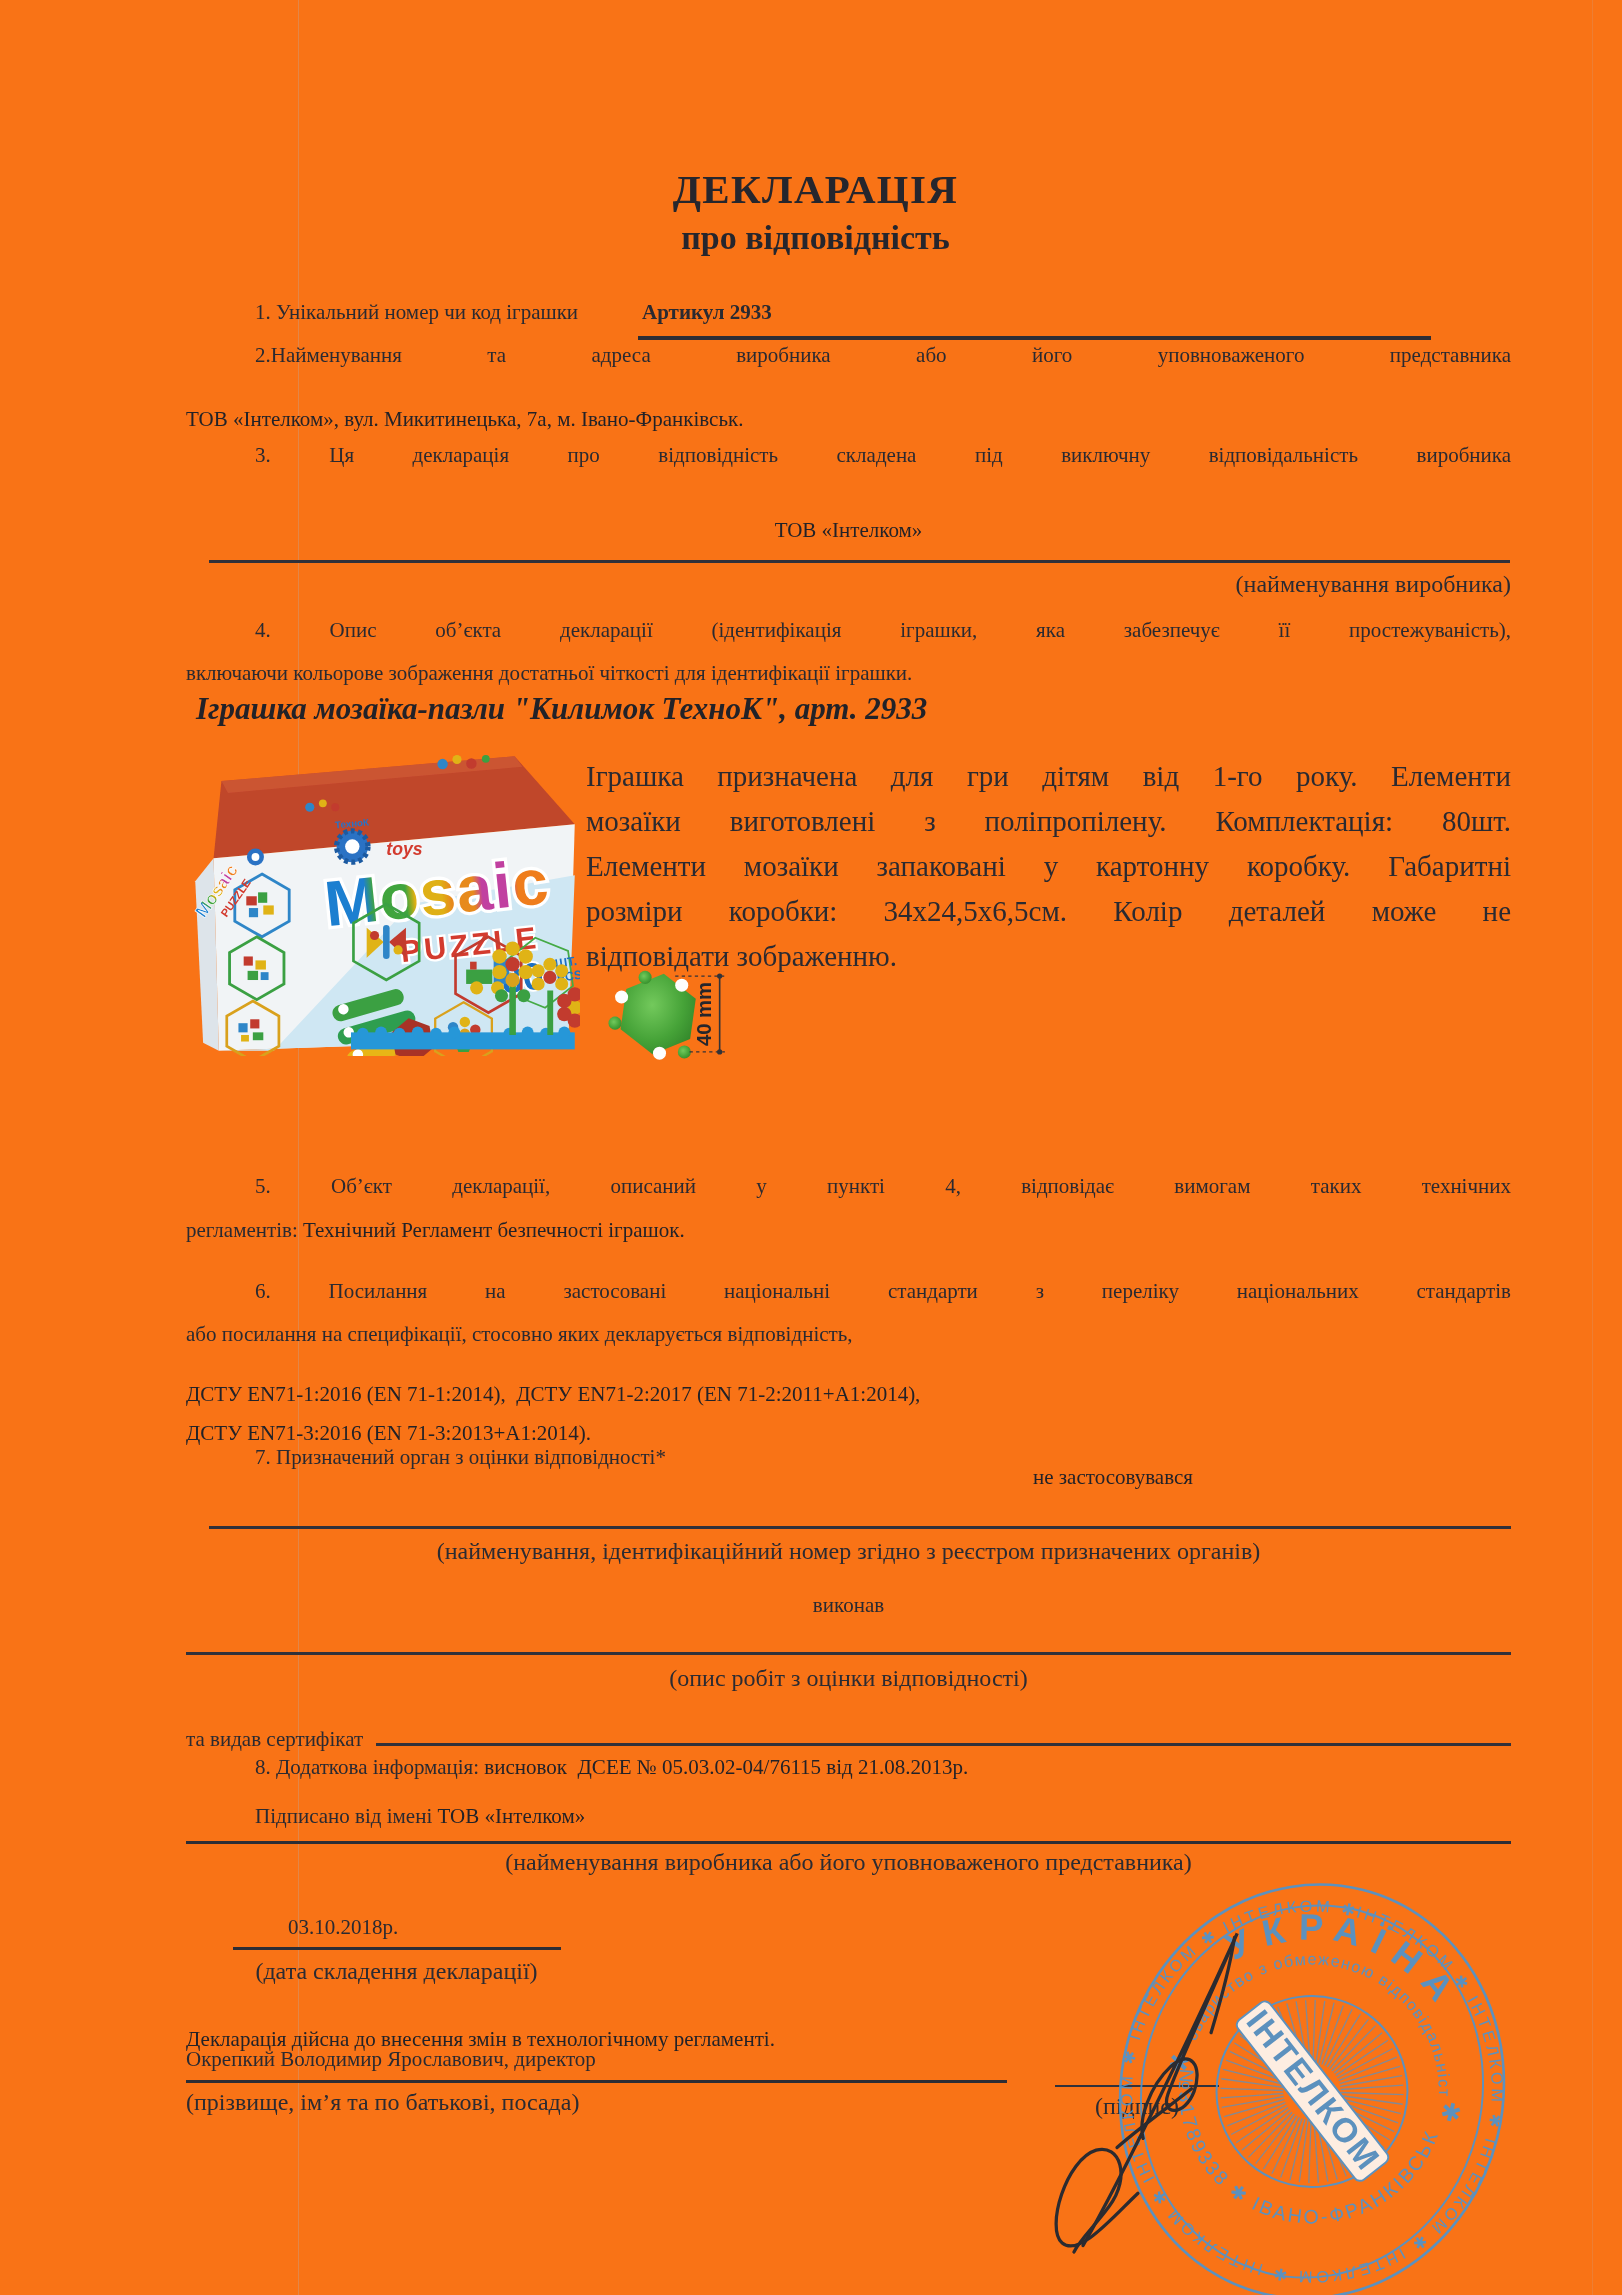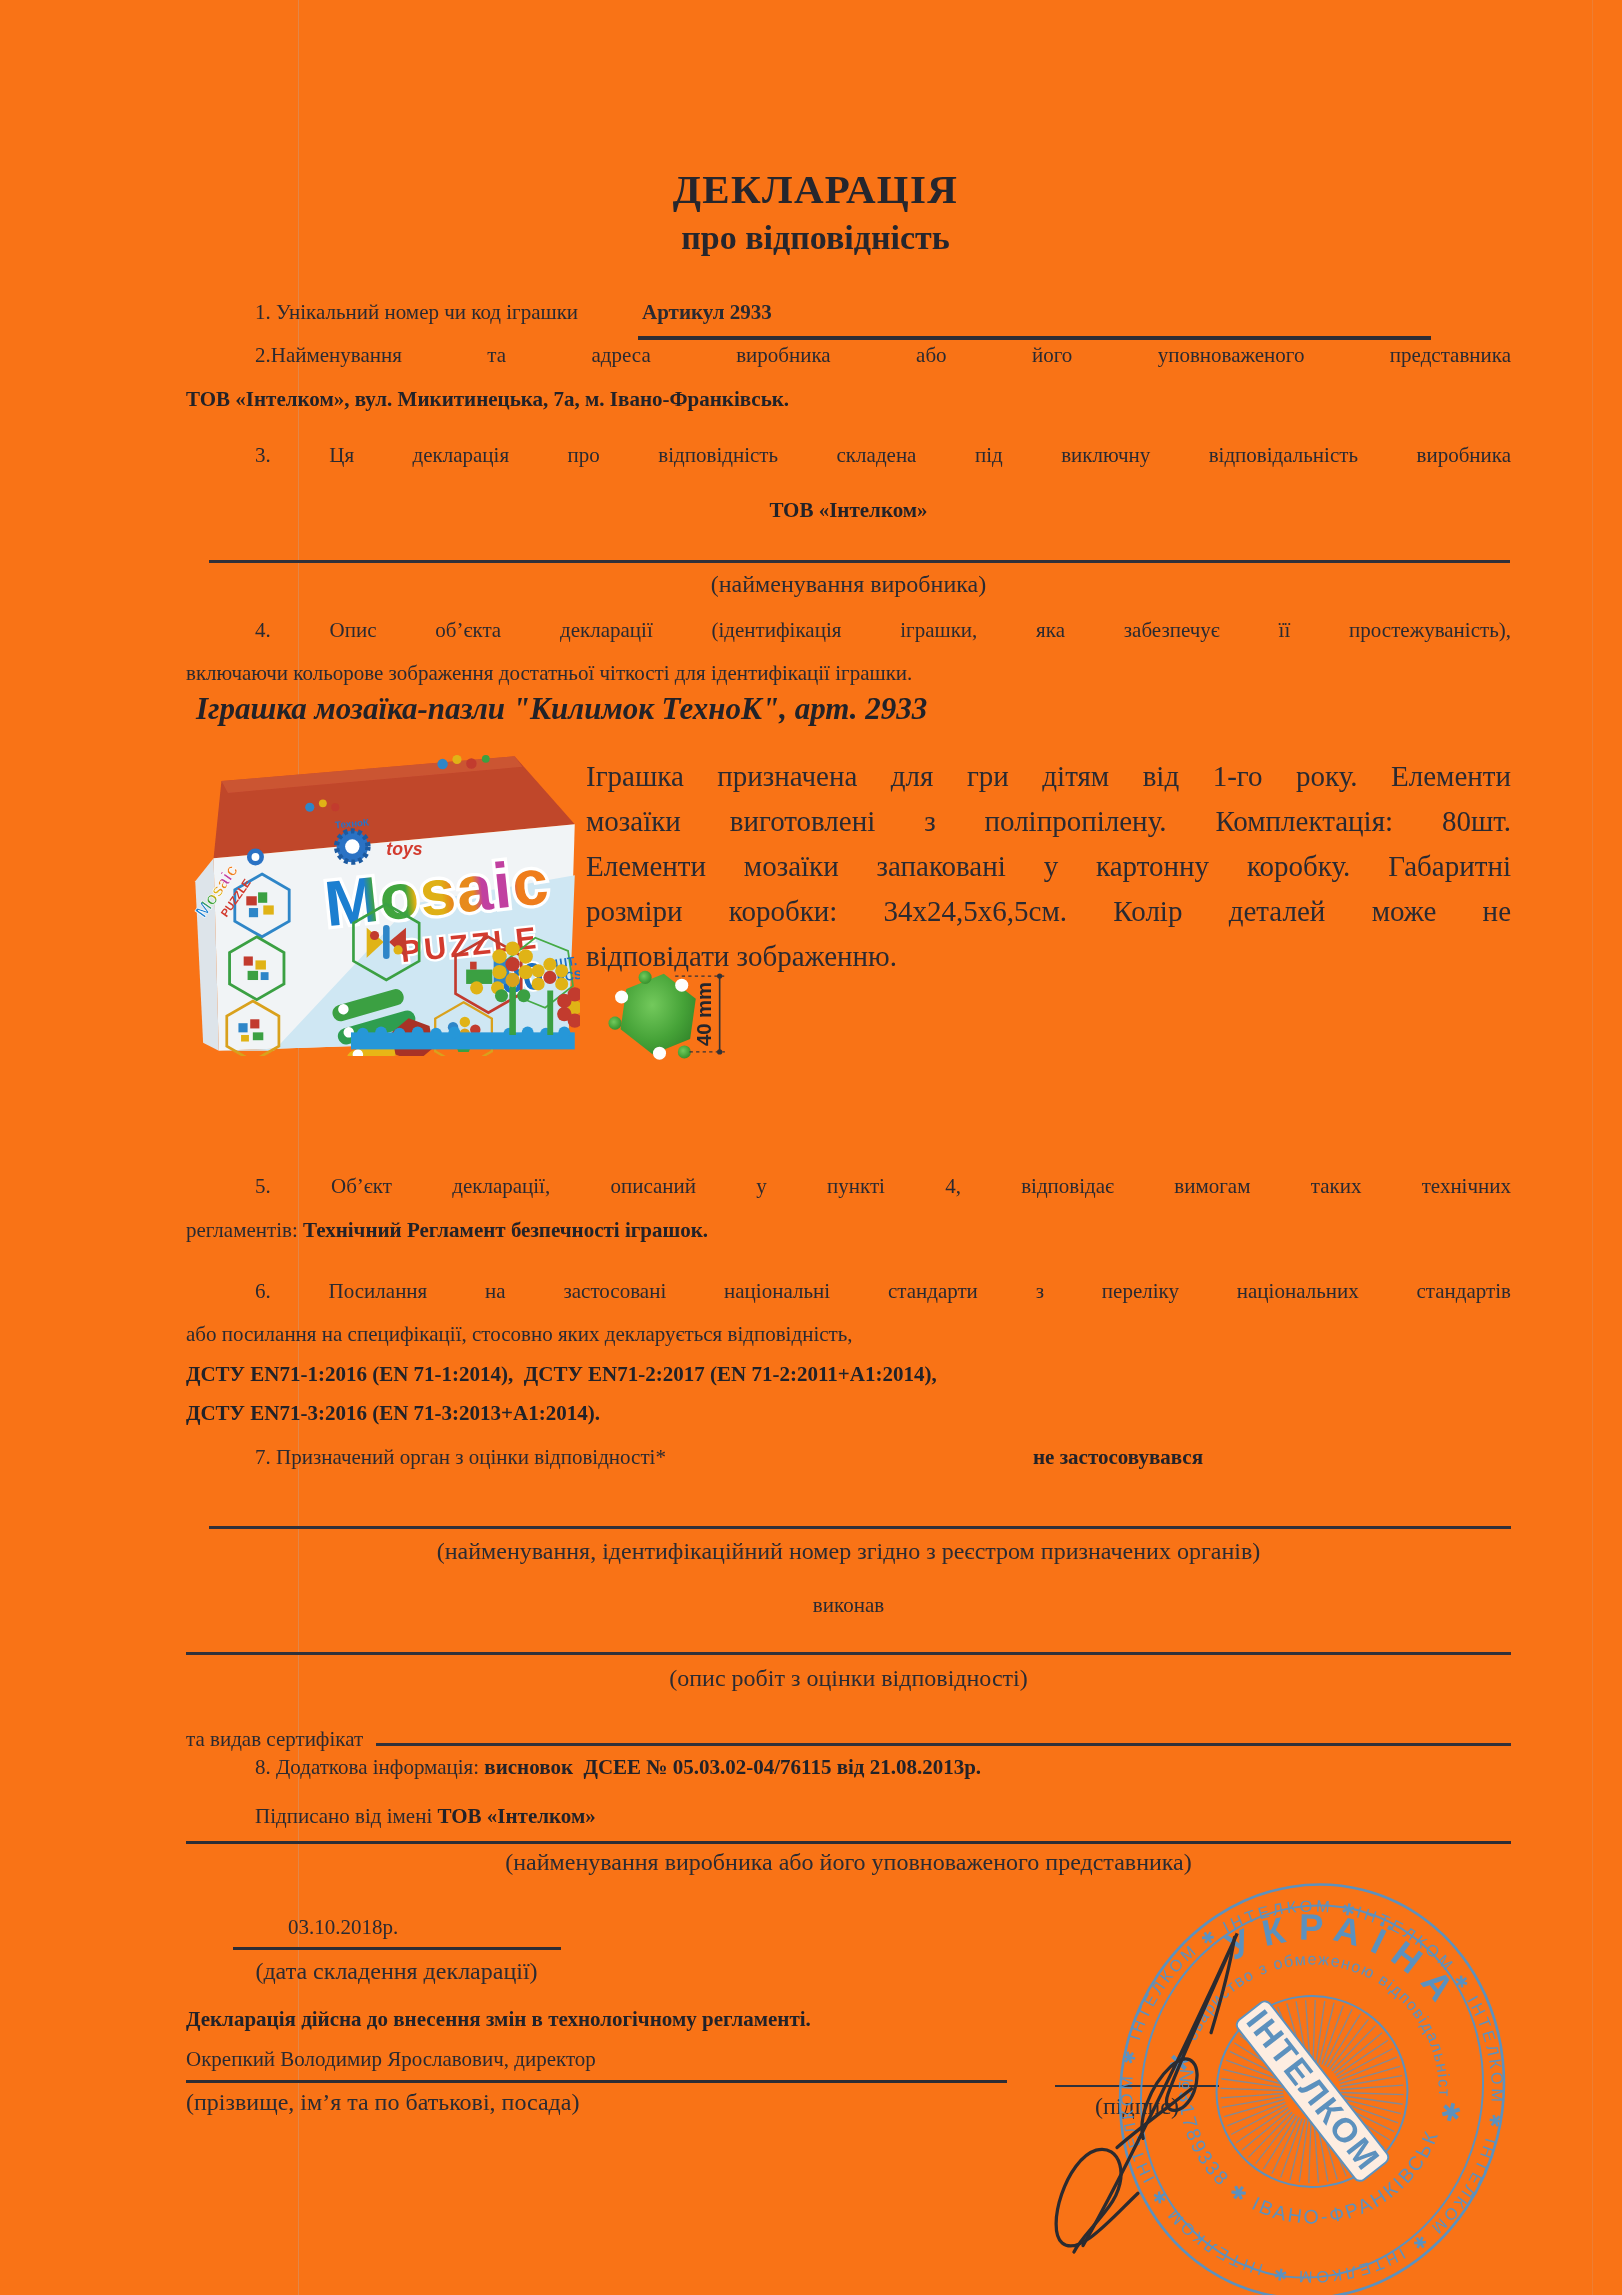--- a/index.html
+++ b/index.html
@@ -2,21 +2,21 @@
 <html style="font-size:10.5px"><head>
 <meta charset="utf-8">
 <style>
   html,body{margin:0;padding:0;background:#ffffff;}
   .page{position:relative;width:1623px;height:2295px;background:#f97316;overflow:hidden;
         font-family:"Liberation Serif","DejaVu Serif",serif;color:#2a2a31;padding-left:8px;}
   .abs{position:absolute;}
   .row{position:absolute;left:186px;width:1325px;font-size:21px;line-height:39px;color:#2a2a31;}
   .stretch{text-align:justify;text-align-last:justify;}
   .ind{text-indent:69px;}
-  .b{font-weight:700;color:#222228;}
+  .b{font-weight:400;color:#222228;margin-top:20px;}
   .cap{position:absolute;font-size:24px;color:#2b2b32;}
   .center{text-align:center;}
   .pre{white-space:pre-wrap;}
   .ruling{position:absolute;border-top:3.3px solid #31313a;}
   .title1{position:absolute;top:165px;left:0;width:100%;text-align:center;
           font-size:41px;font-weight:700;letter-spacing:1.3px;color:#26262d;}
   .title2{position:absolute;top:219px;left:0;width:100%;text-align:center;
           font-size:34px;font-weight:700;color:#26262d;}
   .item1row{display:flex;align-items:baseline;}
   .item1row .lbl{padding-left:69px;white-space:nowrap;}
@@ -48,21 +48,21 @@
     <span class="val">Артикул 2933</span>
     <span class="fill"></span>
   </div>
 
   <div class="row stretch ind" style="top:336px;">2.Найменування та адреса виробника або його уповноваженого представника</div>
   <div class="row b" style="top:380px;">ТОВ «Інтелком», вул. Микитинецька, 7а, м. Івано-Франківськ.</div>
 
   <div class="row stretch ind" style="top:436px;">3. Ця декларація про відповідність складена під виключну відповідальність виробника</div>
   <div class="row b center" style="top:491px;">ТОВ «Інтелком»</div>
   <div class="ruling" style="top:560px;left:209px;width:1301px;"></div>
-  <div class="cap center" style="top:571px;left:186px;width:1325px;">(найменування виробника)</div>
+  <div class="cap center" style="top:571px;left:186px;width:1325px;text-align:right;">(найменування виробника)</div>
 
   <div class="row stretch ind" style="top:611px;">4. Опис об’єкта декларації (ідентифікація іграшки, яка забезпечує її простежуваність),</div>
   <div class="row" style="top:654px;">включаючи кольорове зображення достатньої чіткості для ідентифікації іграшки.</div>
   <div class="prod">Іграшка мозаїка-пазли "Килимок ТехноК", арт. 2933</div>
 
   <svg class="abs" style="left:156px;top:747px;" width="424" height="309" viewBox="0 0 648 472">
     <defs>
       <linearGradient id="mg" x1="0" y1="0" x2="1" y2="0">
         <stop offset="0" stop-color="#1e7fd0"></stop>
           <stop offset=".18" stop-color="#1e7fd0"></stop>

